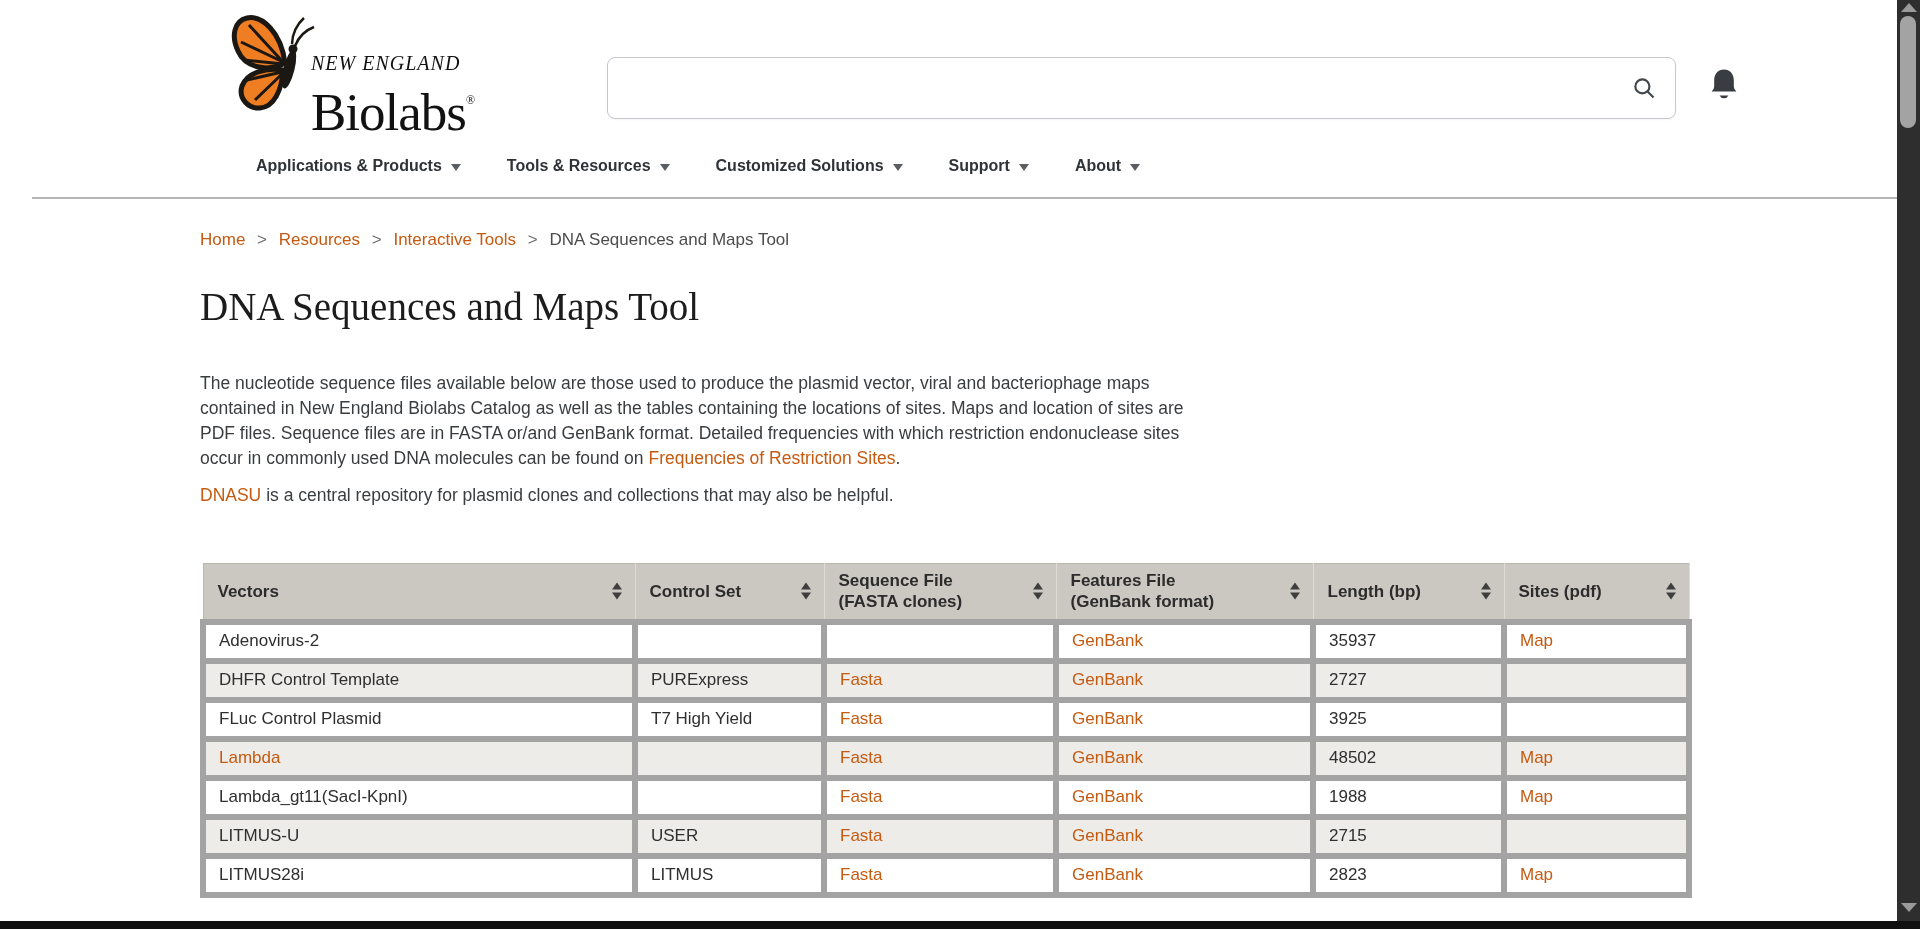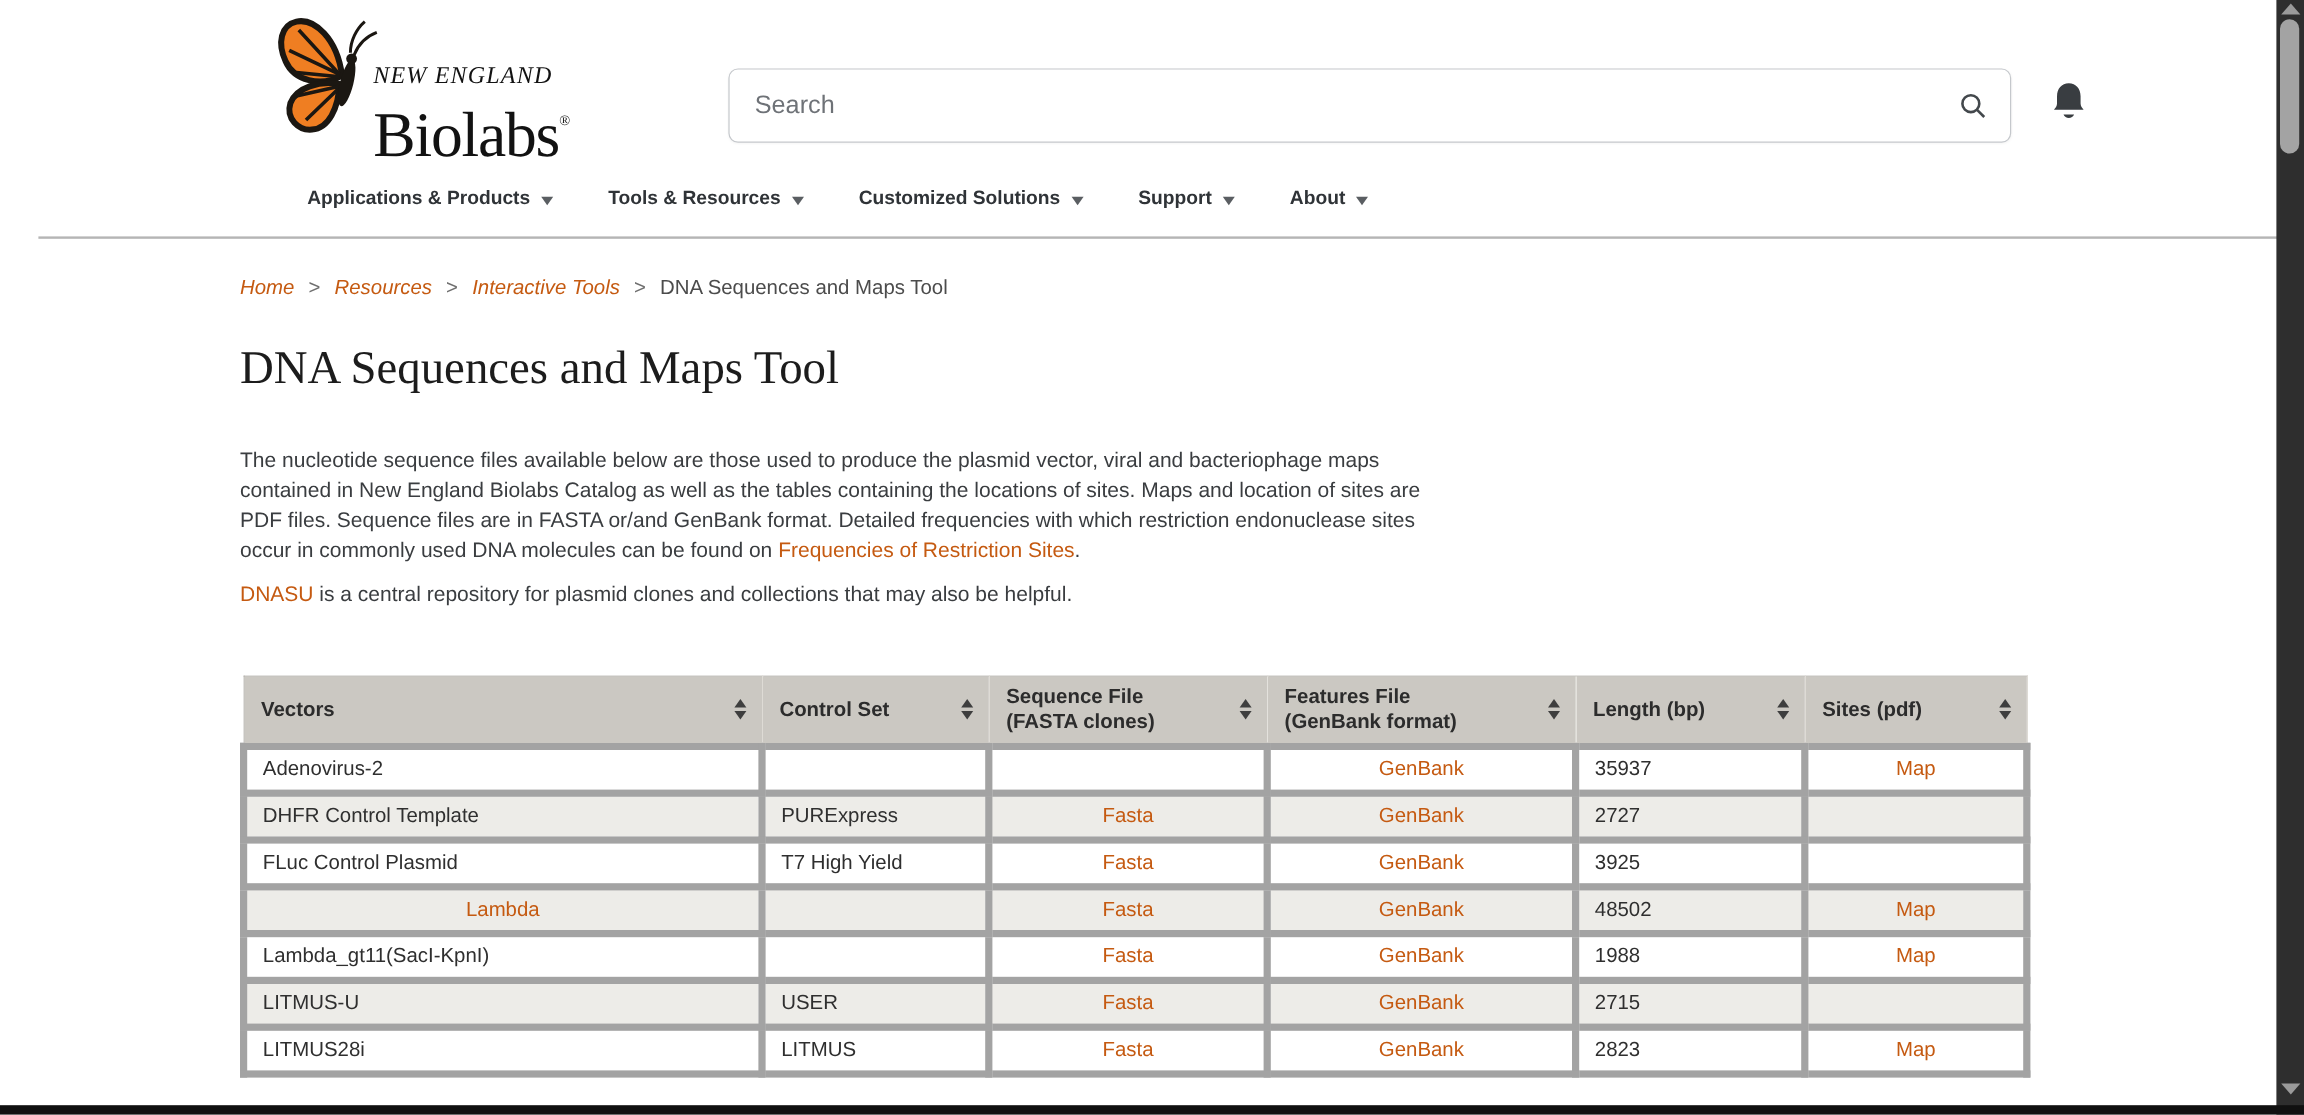--- a/index.html
+++ b/index.html
@@ -32,21 +32,21 @@
   }
   .search-input::placeholder { color: #6e7277; opacity: 1; }
   .search-btn { position: absolute; right: 16px; top: 16px; width: 30px; height: 30px; background: none; border: none; cursor: pointer; }
   .bell-btn { position: absolute; left: 1672px; top: 64px; width: 40px; height: 46px; background: none; border: none; cursor: pointer; }
   
   .main-nav { position: absolute; left: 224px; top: 157px; display: flex; gap: 46px; align-items: center; }
   .nav-item { display: flex; align-items: center; font-size: 16px; font-weight: bold; color: #2f3337; cursor: pointer; white-space: nowrap; }
   .caret { width: 0; height: 0; border-left: 5.5px solid transparent; border-right: 5.5px solid transparent; border-top: 7px solid #5a5e62; margin-left: 9px; margin-top: 3px; }
   
   .breadcrumb { position: absolute; left: 200px; top: 230px; font-size: 17px; color: #4c4c4c; }
-  .breadcrumb a { color: #c55a11; text-decoration: none; cursor: pointer; font-style: italic; }
+  .breadcrumb a { color: #c55a11; text-decoration: none; cursor: pointer; }
   .breadcrumb .sep { color: #6f6f6f; margin: 0 7px; }
   
   .page-title {
     position: absolute; left: 200px; top: 284px;
     font-family: "Liberation Serif", serif; font-weight: 400;
     font-size: 39px; color: #1c1c1c;
   }
   .intro { position: absolute; left: 200px; top: 371px; width: 1000px; font-size: 17.5px; line-height: 25px; color: #3a3d40; }
   .intro p + p { margin-top: 12px; }
   .intro a { color: #c55a11; text-decoration: none; cursor: pointer; }
@@ -57,21 +57,21 @@
     background: #cbc8c2; height: 58px; text-align: left; vertical-align: middle;
     padding: 0 34px 0 14px; border: 1px solid #bab7b1; border-right-color: #dedbd5;
     font-weight: bold; font-size: 17px; line-height: 21px; color: #2c2c2c;
     position: relative; cursor: pointer;
   }
   tbody td {
     height: 39px; padding: 0 13px; border: 6px solid #a3a3a3;
     background: #fff; color: #2f2f2f; vertical-align: middle; white-space: nowrap; overflow: hidden;
   }
   tbody tr:nth-child(even) td { background: #edece8; }
-  td.link-cell { color: #c55a11; cursor: pointer; text-align: center; }
+  td.link-cell { color: #c55a11; cursor: pointer; }
   .sort { position: absolute; right: 13px; top: 50%; transform: translateY(-50%); display: flex; flex-direction: column; gap: 3px; }
   .sort i { display: block; width: 0; height: 0; border-left: 5px solid transparent; border-right: 5px solid transparent; }
   .sort .up { border-bottom: 7px solid #3e3e3e; }
   .sort .down { border-top: 7px solid #3e3e3e; }
   
   .scrollbar { position: absolute; top: 0; right: 0; width: 23px; height: 929px; background: #2e2e2e; z-index: 40; cursor: pointer; }
   .scroll-up { position: absolute; top: 3px; left: 3.5px; width: 0; height: 0; border-left: 8px solid transparent; border-right: 8px solid transparent; border-bottom: 9px solid #9a9a9a; }
   .scroll-thumb { position: absolute; top: 16px; left: 3px; width: 16px; height: 112px; background: #a3a3a3; border-radius: 8px; }
   .scroll-down { position: absolute; top: 903px; left: 3.5px; width: 0; height: 0; border-left: 8px solid transparent; border-right: 8px solid transparent; border-top: 9px solid #9a9a9a; }
   .bottom-strip { position: absolute; left: 0; bottom: 0; width: 1920px; height: 8px; background: #101010; z-index: 50; }
@@ -92,21 +92,20 @@
         <path d="M63 32 C63 22 68 12 75 6" stroke="#1b1712" stroke-width="2.5" fill="none"></path>
       </svg>
     </span>
     <span class="logo-text">
       <span class="logo-top">NEW ENGLAND</span><br>
       <span class="logo-main"><span>Biolabs</span><sup>®</sup></span>
     </span>
   </div>
 
   <div class="search-wrap">
-    <input class="search-input" type="text" placeholder="Search" style="">
     <button class="search-btn">
       <span>
         <svg width="26" height="26" viewBox="0 0 24 24">
             <circle cx="10.5" cy="10.5" r="6.5" stroke="#43484c" stroke-width="2" fill="none"></circle>
             <line x1="15.3" y1="15.3" x2="20.8" y2="20.8" stroke="#43484c" stroke-width="2"></line>
           </svg>
       </span>
     </button>
   </div>
 

